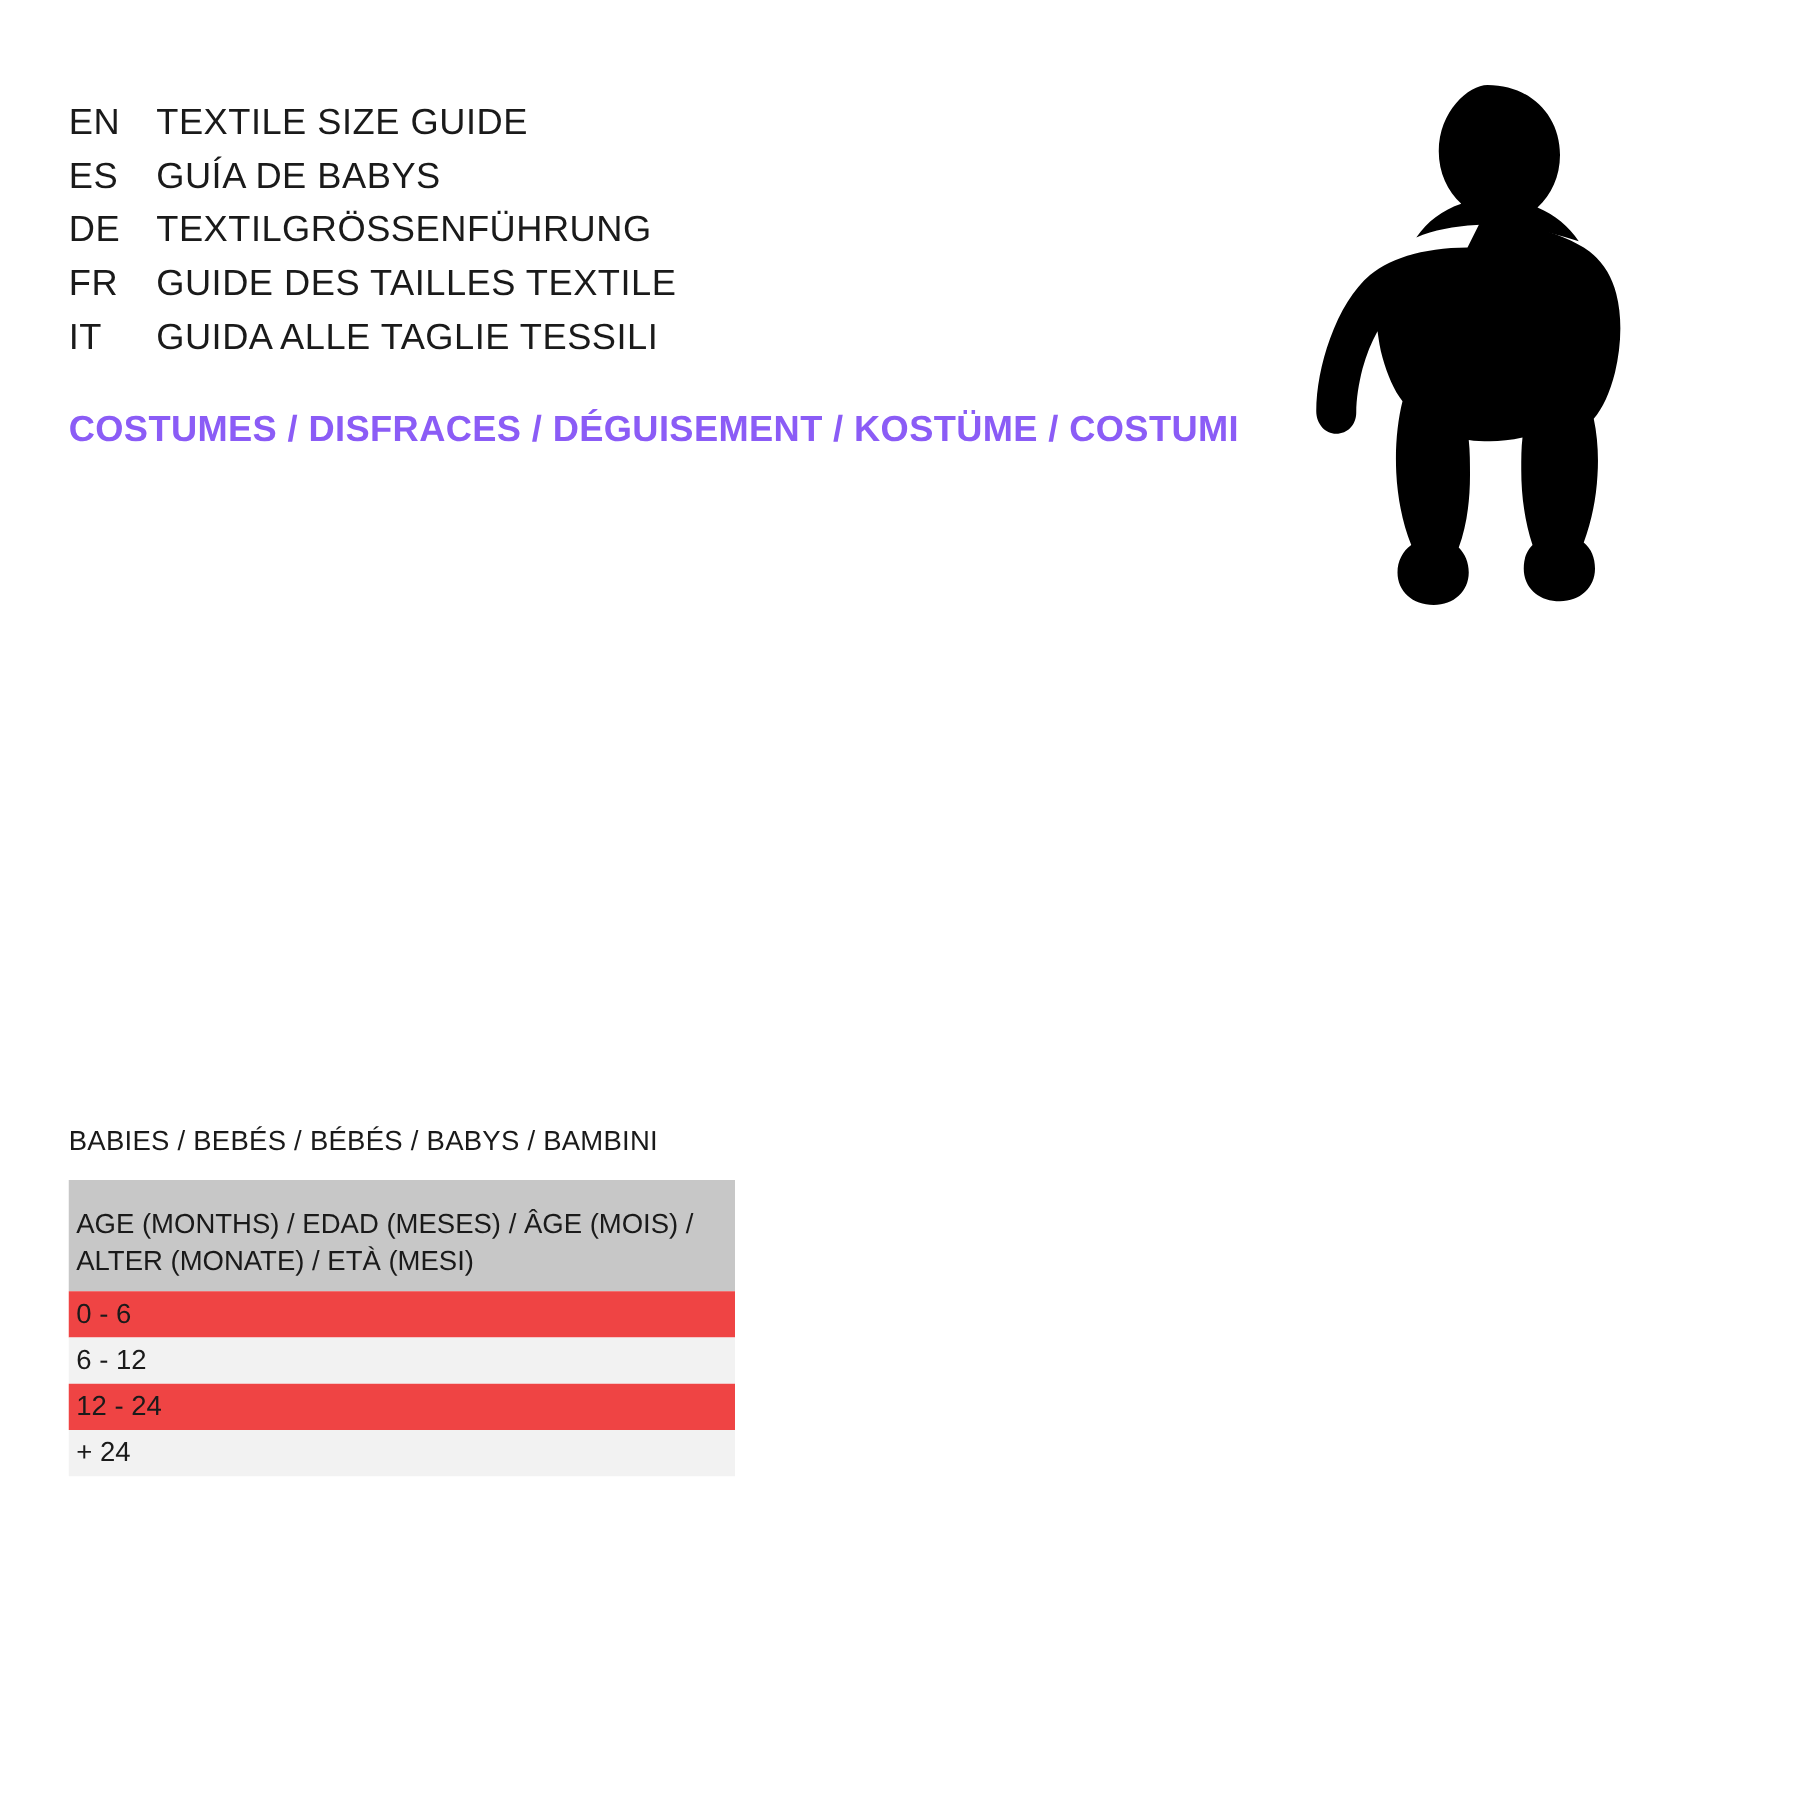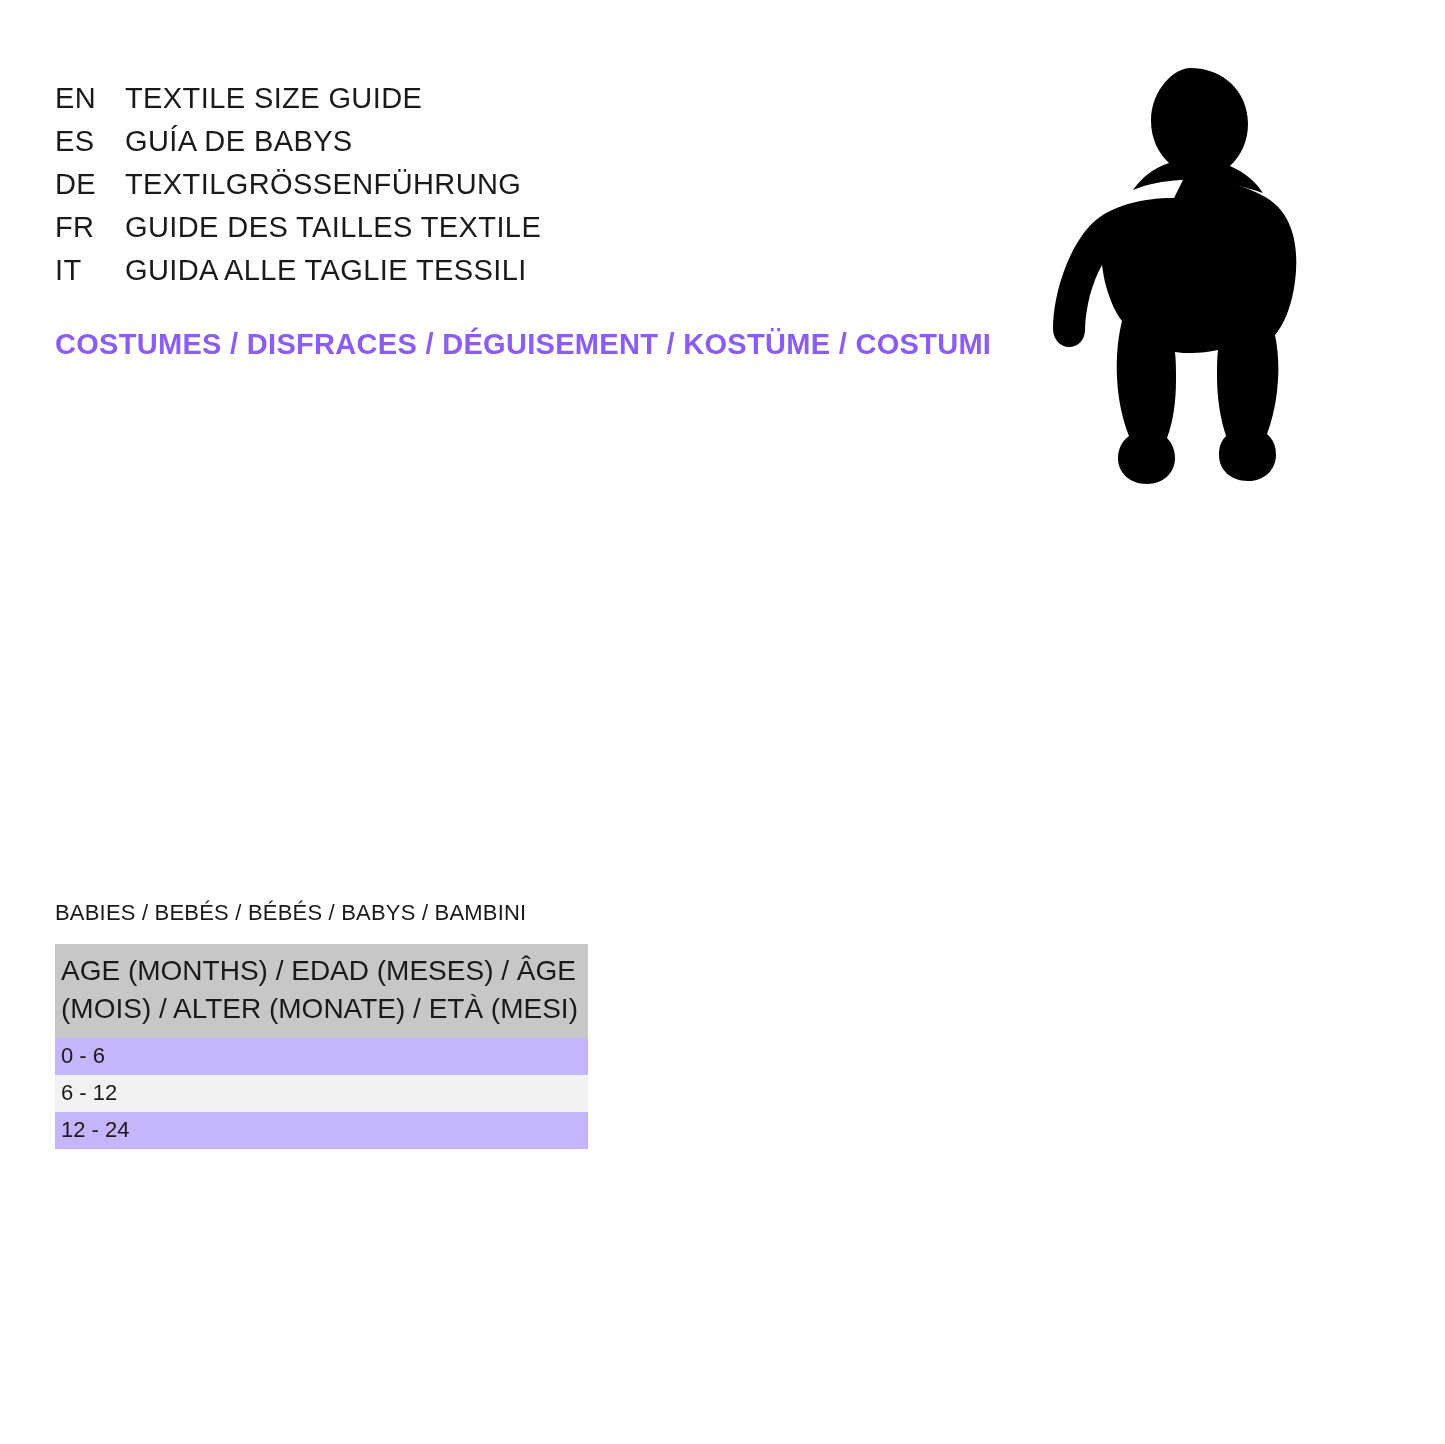--- a/index.html
+++ b/index.html
@@ -78,33 +78,33 @@
   }
   table.size-table {
     border-collapse: collapse;
     width: 533px;
     table-layout: fixed;
   }
   table.size-table th {
     background: #c7c7c7;
     font-weight: normal;
     text-align: left;
-    font-size: 28px;
+    font-size: 22px;
     line-height: 1.35;
-    padding: 8px 6px 10px 6px;
+    padding: 20px 6px 10px 6px;
     color: #1a1a1a;
   }
   table.size-table td {
     font-size: 22px;
     padding: 5px 6px 6px 6px;
     color: #1a1a1a;
     height: 26px;
   }
   table.size-table tr.odd td {
-    background: #c4b5fd;
+    background: #ef4444;
   }
   table.size-table tr.even td {
     background: #f2f2f2;
     margin-top: 42px;
   }
 </style>
 </head>
 <body>
 
 <div class="lang-block">
@@ -194,15 +194,18 @@
     <tbody>
       <tr class="odd">
         <td>0 - 6</td>
       </tr>
       <tr class="even">
         <td>6 - 12</td>
       </tr>
       <tr class="odd">
         <td>12 - 24</td>
       </tr>
+      <tr class="even">
+        <td>+ 24</td>
+      </tr>
     </tbody>
   </table>
 </div>
 
 </body></html>

